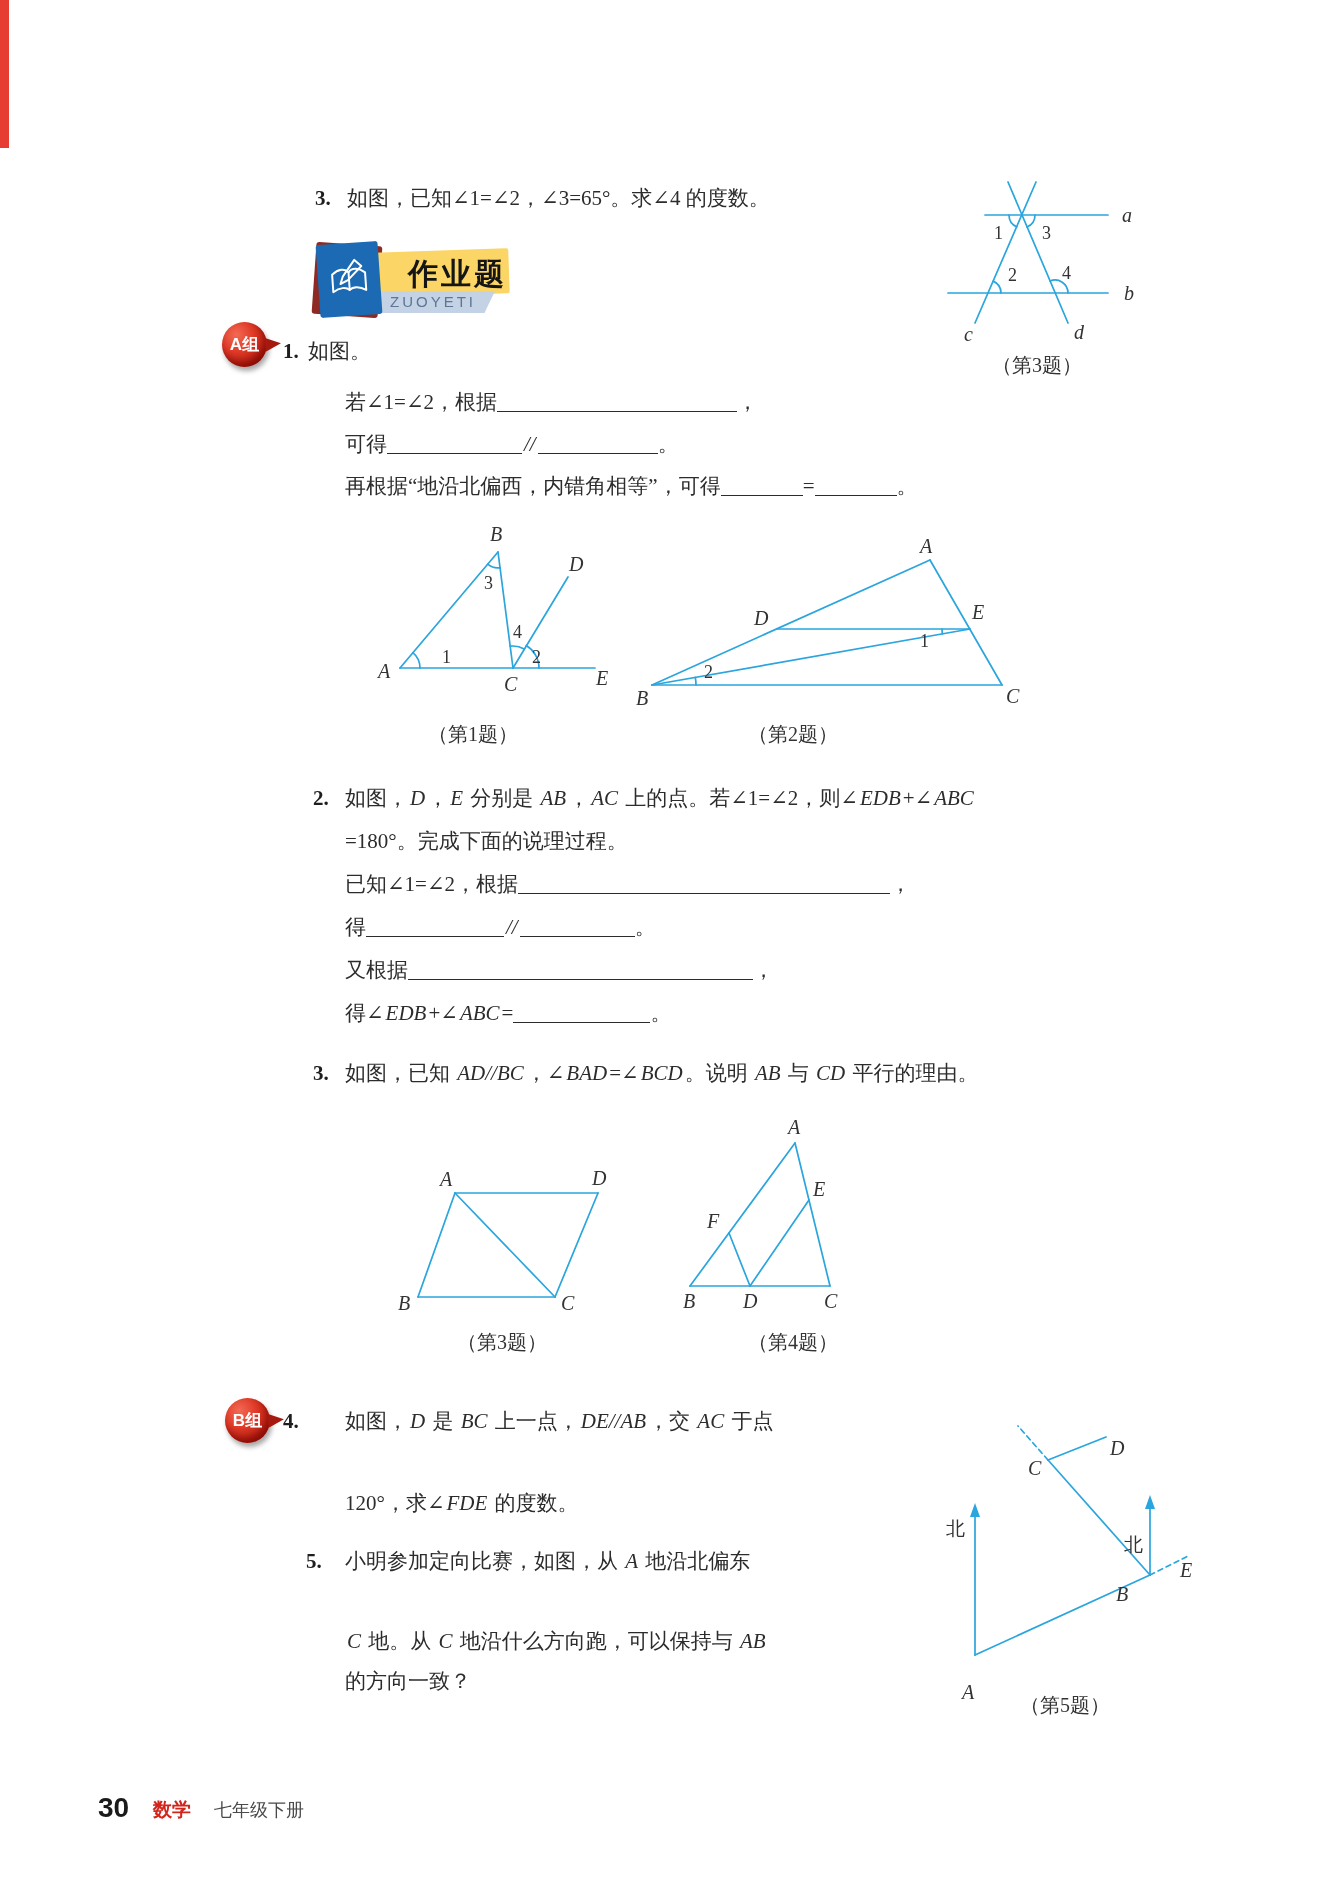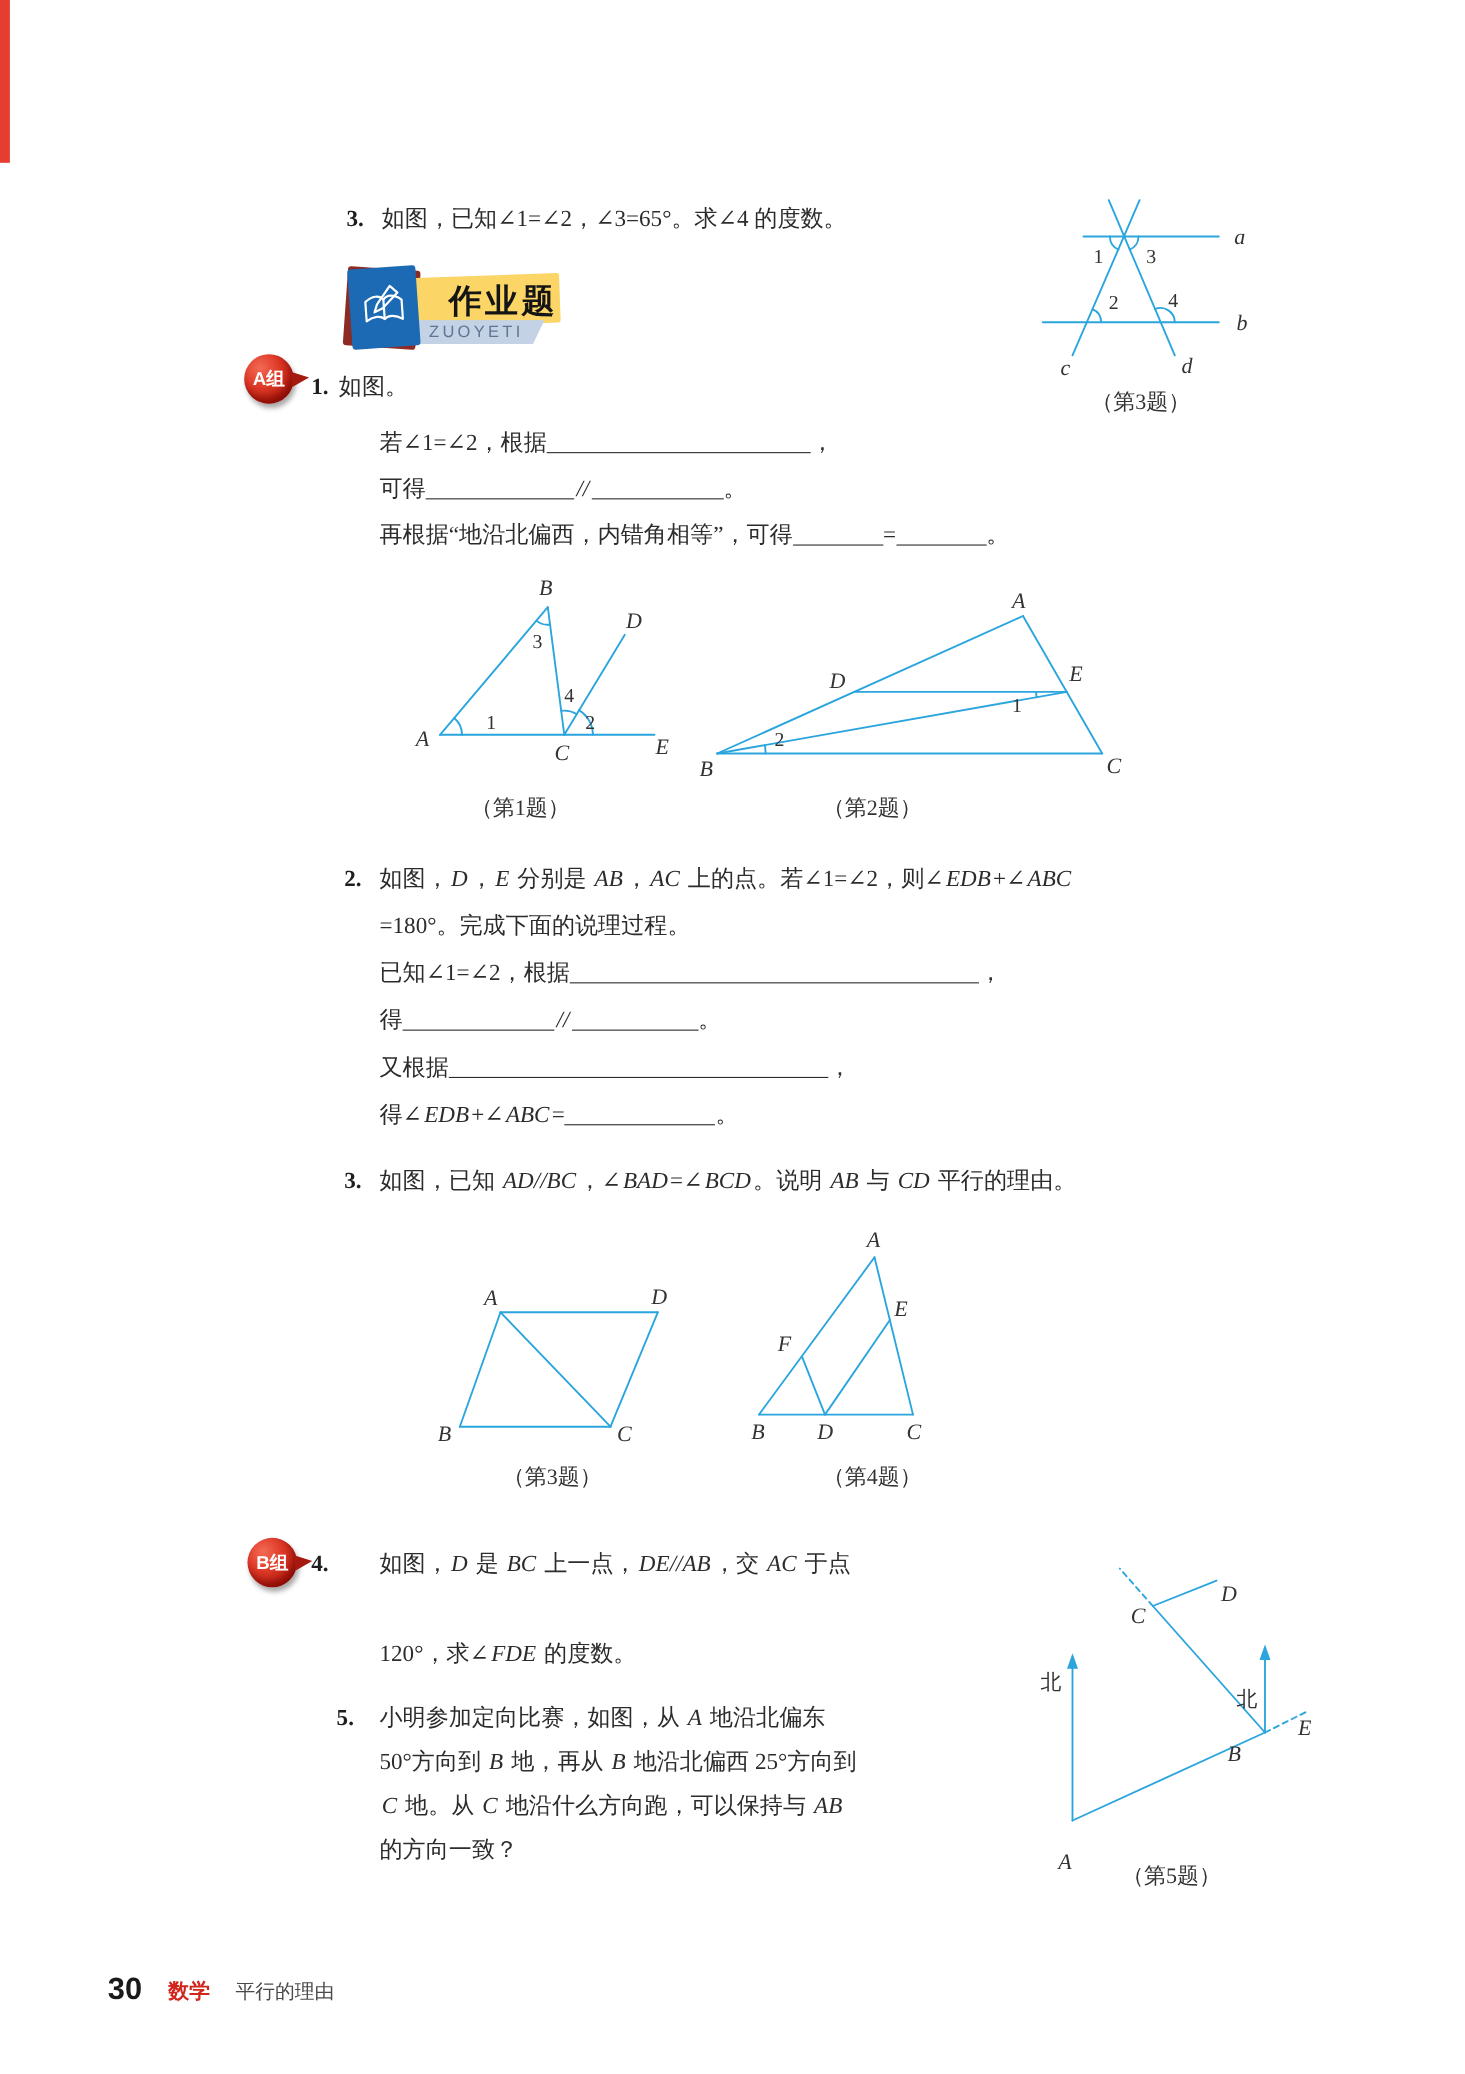--- a/index.html
+++ b/index.html
@@ -193,21 +193,20 @@
     <span class="badge-tail"></span>
     <span class="badge-text">B组</span>
   </div>
 
   <span class="pnum" style="left:283px;top:1406px">4.</span>
   <div class="tline" style="left:345px;top:1406px"><span class="txt">如图，</span><span class="var">D</span><span class="txt"> 是 </span><span class="var">BC</span><span class="txt"> 上一点，</span><span class="var">DE//AB</span><span class="txt">，交 </span><span class="var">AC</span><span class="txt"> 于点</span></div>
   <div class="tline" style="left:345px;top:1488px"><span class="txt">120°，求∠</span><span class="var">FDE</span><span class="txt"> 的度数。</span></div>
 
   <span class="pnum" style="left:306px;top:1546px">5.</span>
   <div class="tline" style="left:345px;top:1546px"><span class="txt">小明参加定向比赛，如图，从 </span><span class="var">A</span><span class="txt"> 地沿北偏东</span></div>
-  <div class="tline" style="left:345px;top:1586px"><span class="txt">50°方向到 </span><span class="var">B</span><span class="txt"> 地，再从 </span><span class="var">B</span><span class="txt"> 地沿北偏西 25°方向到</span></div>
   <div class="tline" style="left:345px;top:1626px"><span class="var">C</span><span class="txt"> 地。从 </span><span class="var">C</span><span class="txt"> 地沿什么方向跑，可以保持与 </span><span class="var">AB</span></div>
   <div class="tline" style="left:345px;top:1666px"><span class="txt">的方向一致？</span></div>
 
   <svg class="fig" style="left:930px;top:1393px" width="270" height="330" viewBox="0 0 270 330">
     <line x1="45" y1="262" x2="45" y2="122"></line>
     <polygon class="head" points="45,110 40,124 50,124"></polygon>
     <line x1="45" y1="262" x2="220" y2="182"></line>
     <line x1="220" y1="182" x2="220" y2="114"></line>
     <polygon class="head" points="220,102 215,116 225,116"></polygon>
     <line x1="220" y1="182" x2="118" y2="67"></line>
@@ -219,15 +218,15 @@
     <text class="flbl" x="32" y="306">A</text>
     <text class="flbl" x="186" y="208">B</text>
     <text class="flbl" x="98" y="82">C</text>
     <text class="flbl" x="180" y="62">D</text>
     <text class="flbl" x="250" y="184">E</text>
   </svg>
   <div class="figcap" style="left:985px;top:1692px;width:160px">（第5题）</div>
 
   <span class="footer-num">30</span>
   <span class="footer-subject">数学</span>
-  <span class="footer-grade">平行的理由</span>
+  <span class="footer-grade">七年级下册</span>
 
 </div>
 
 </body></html>

